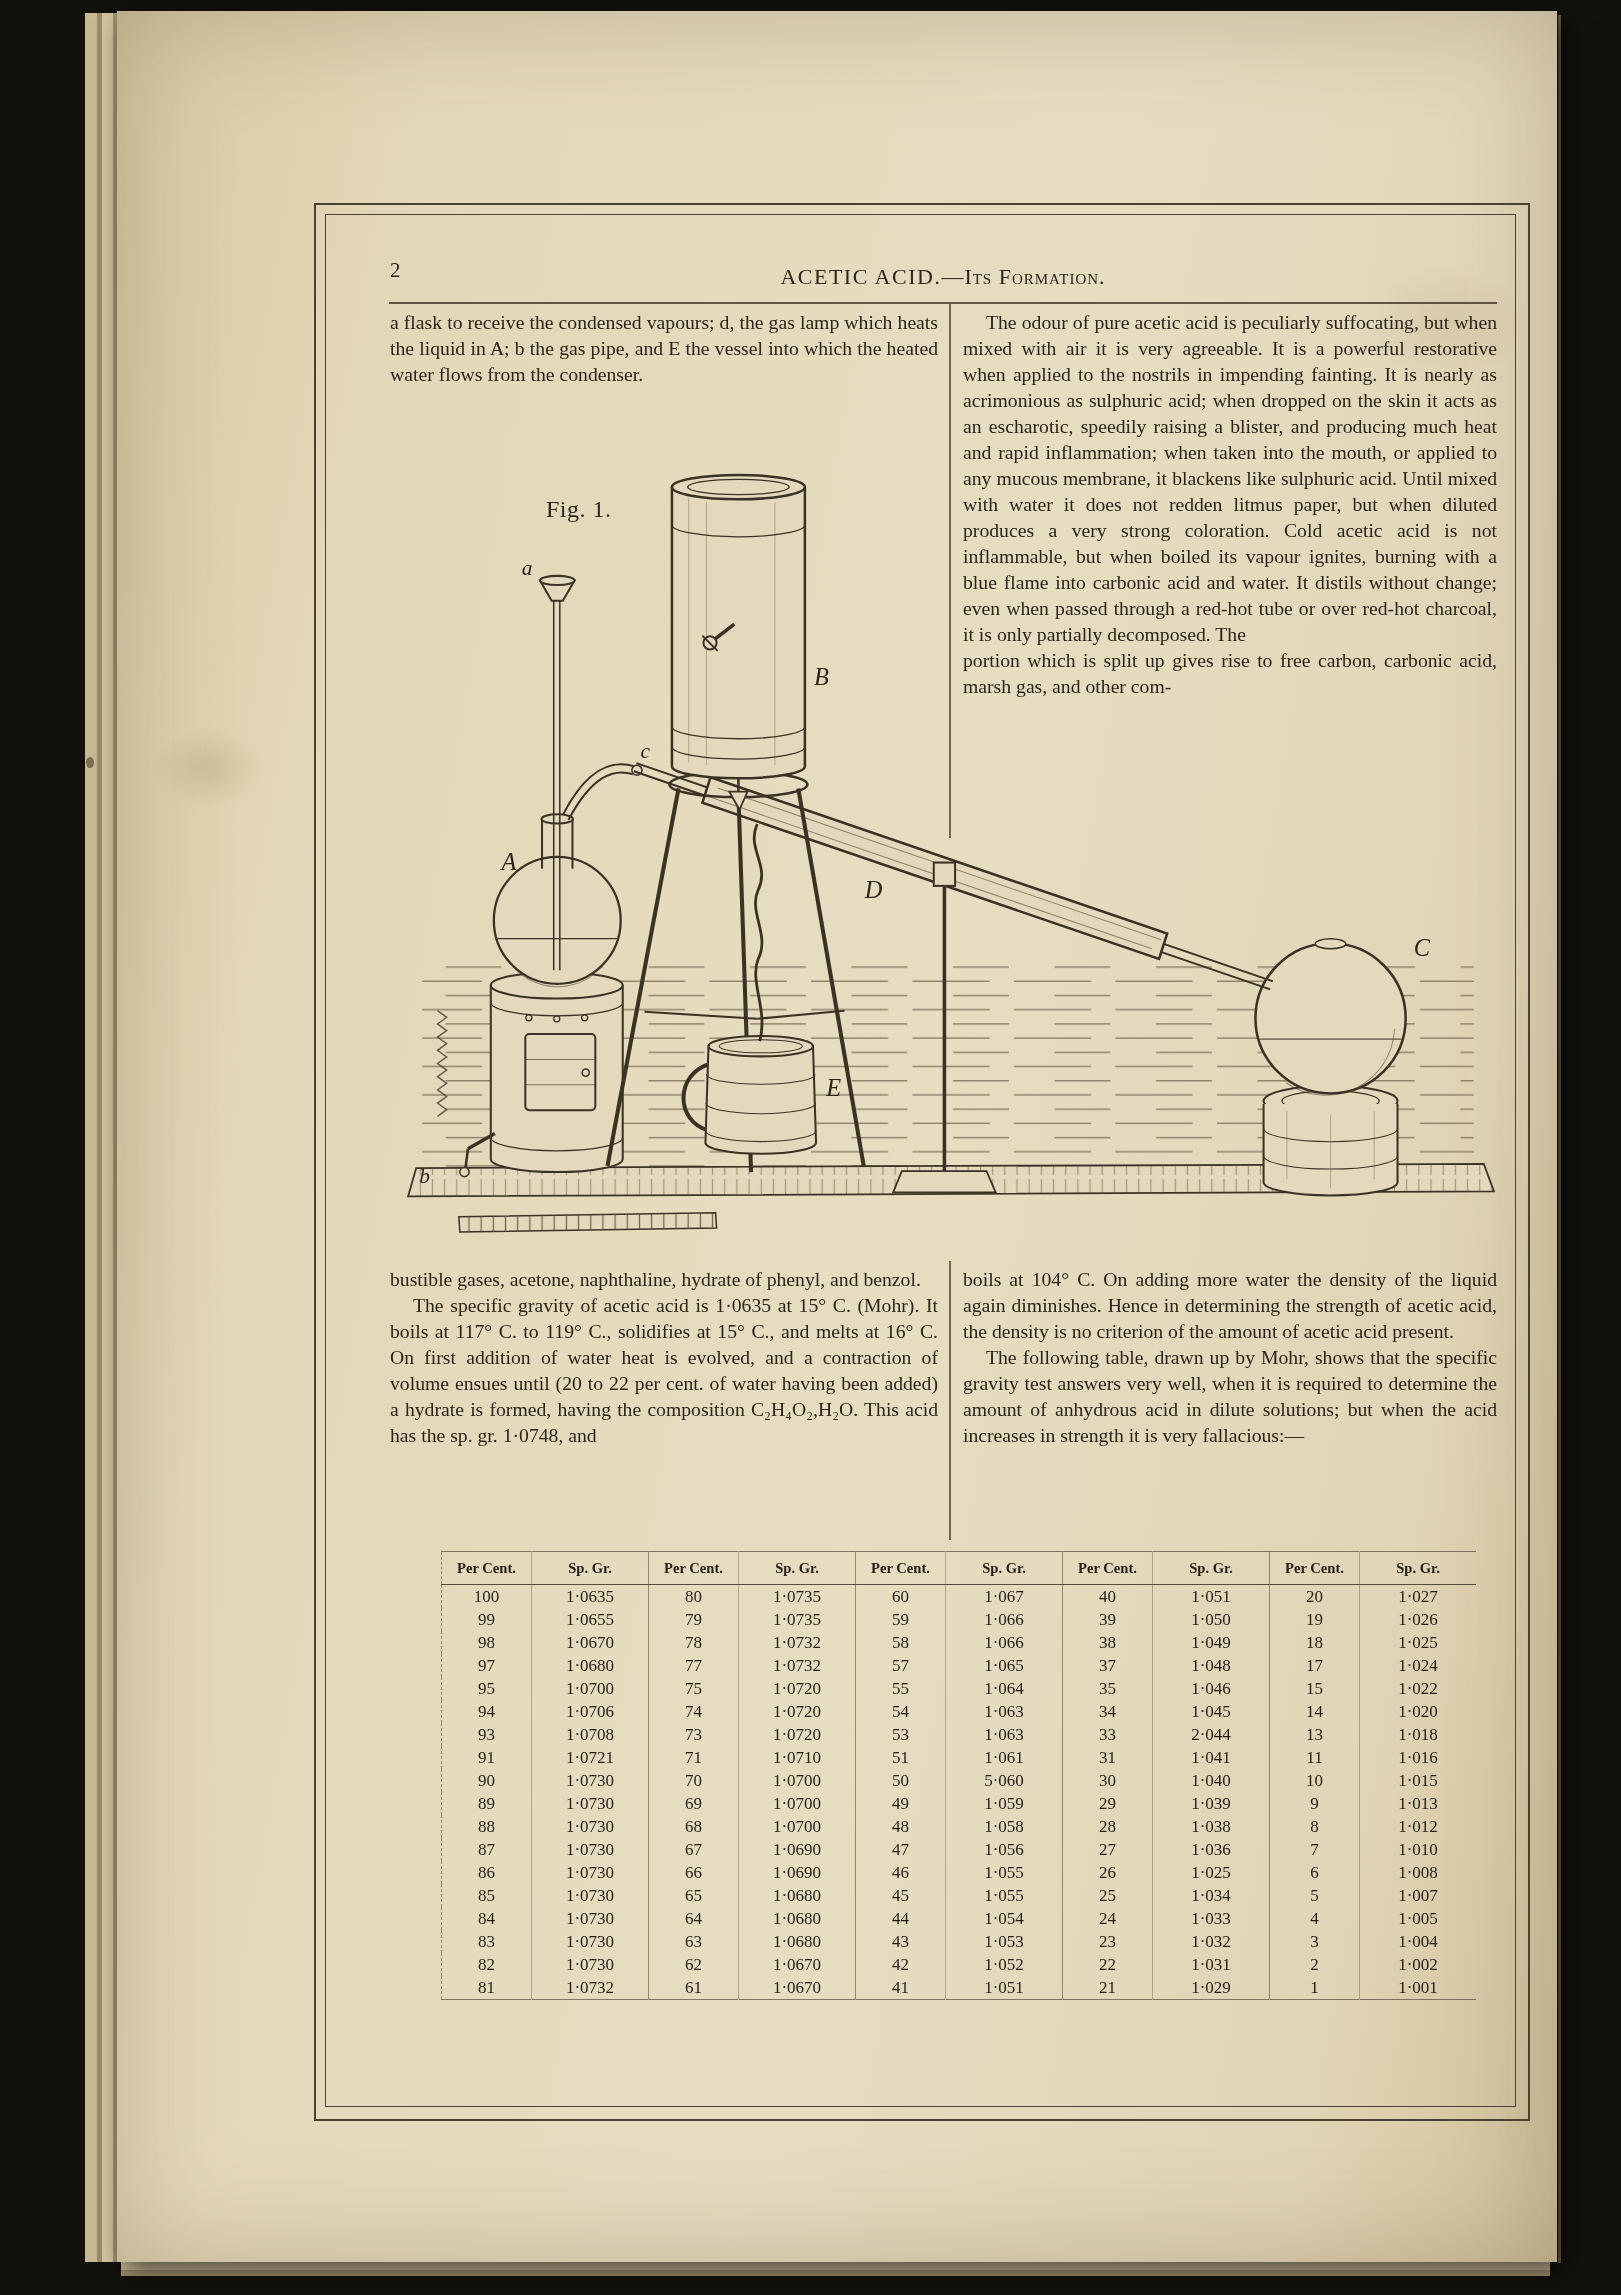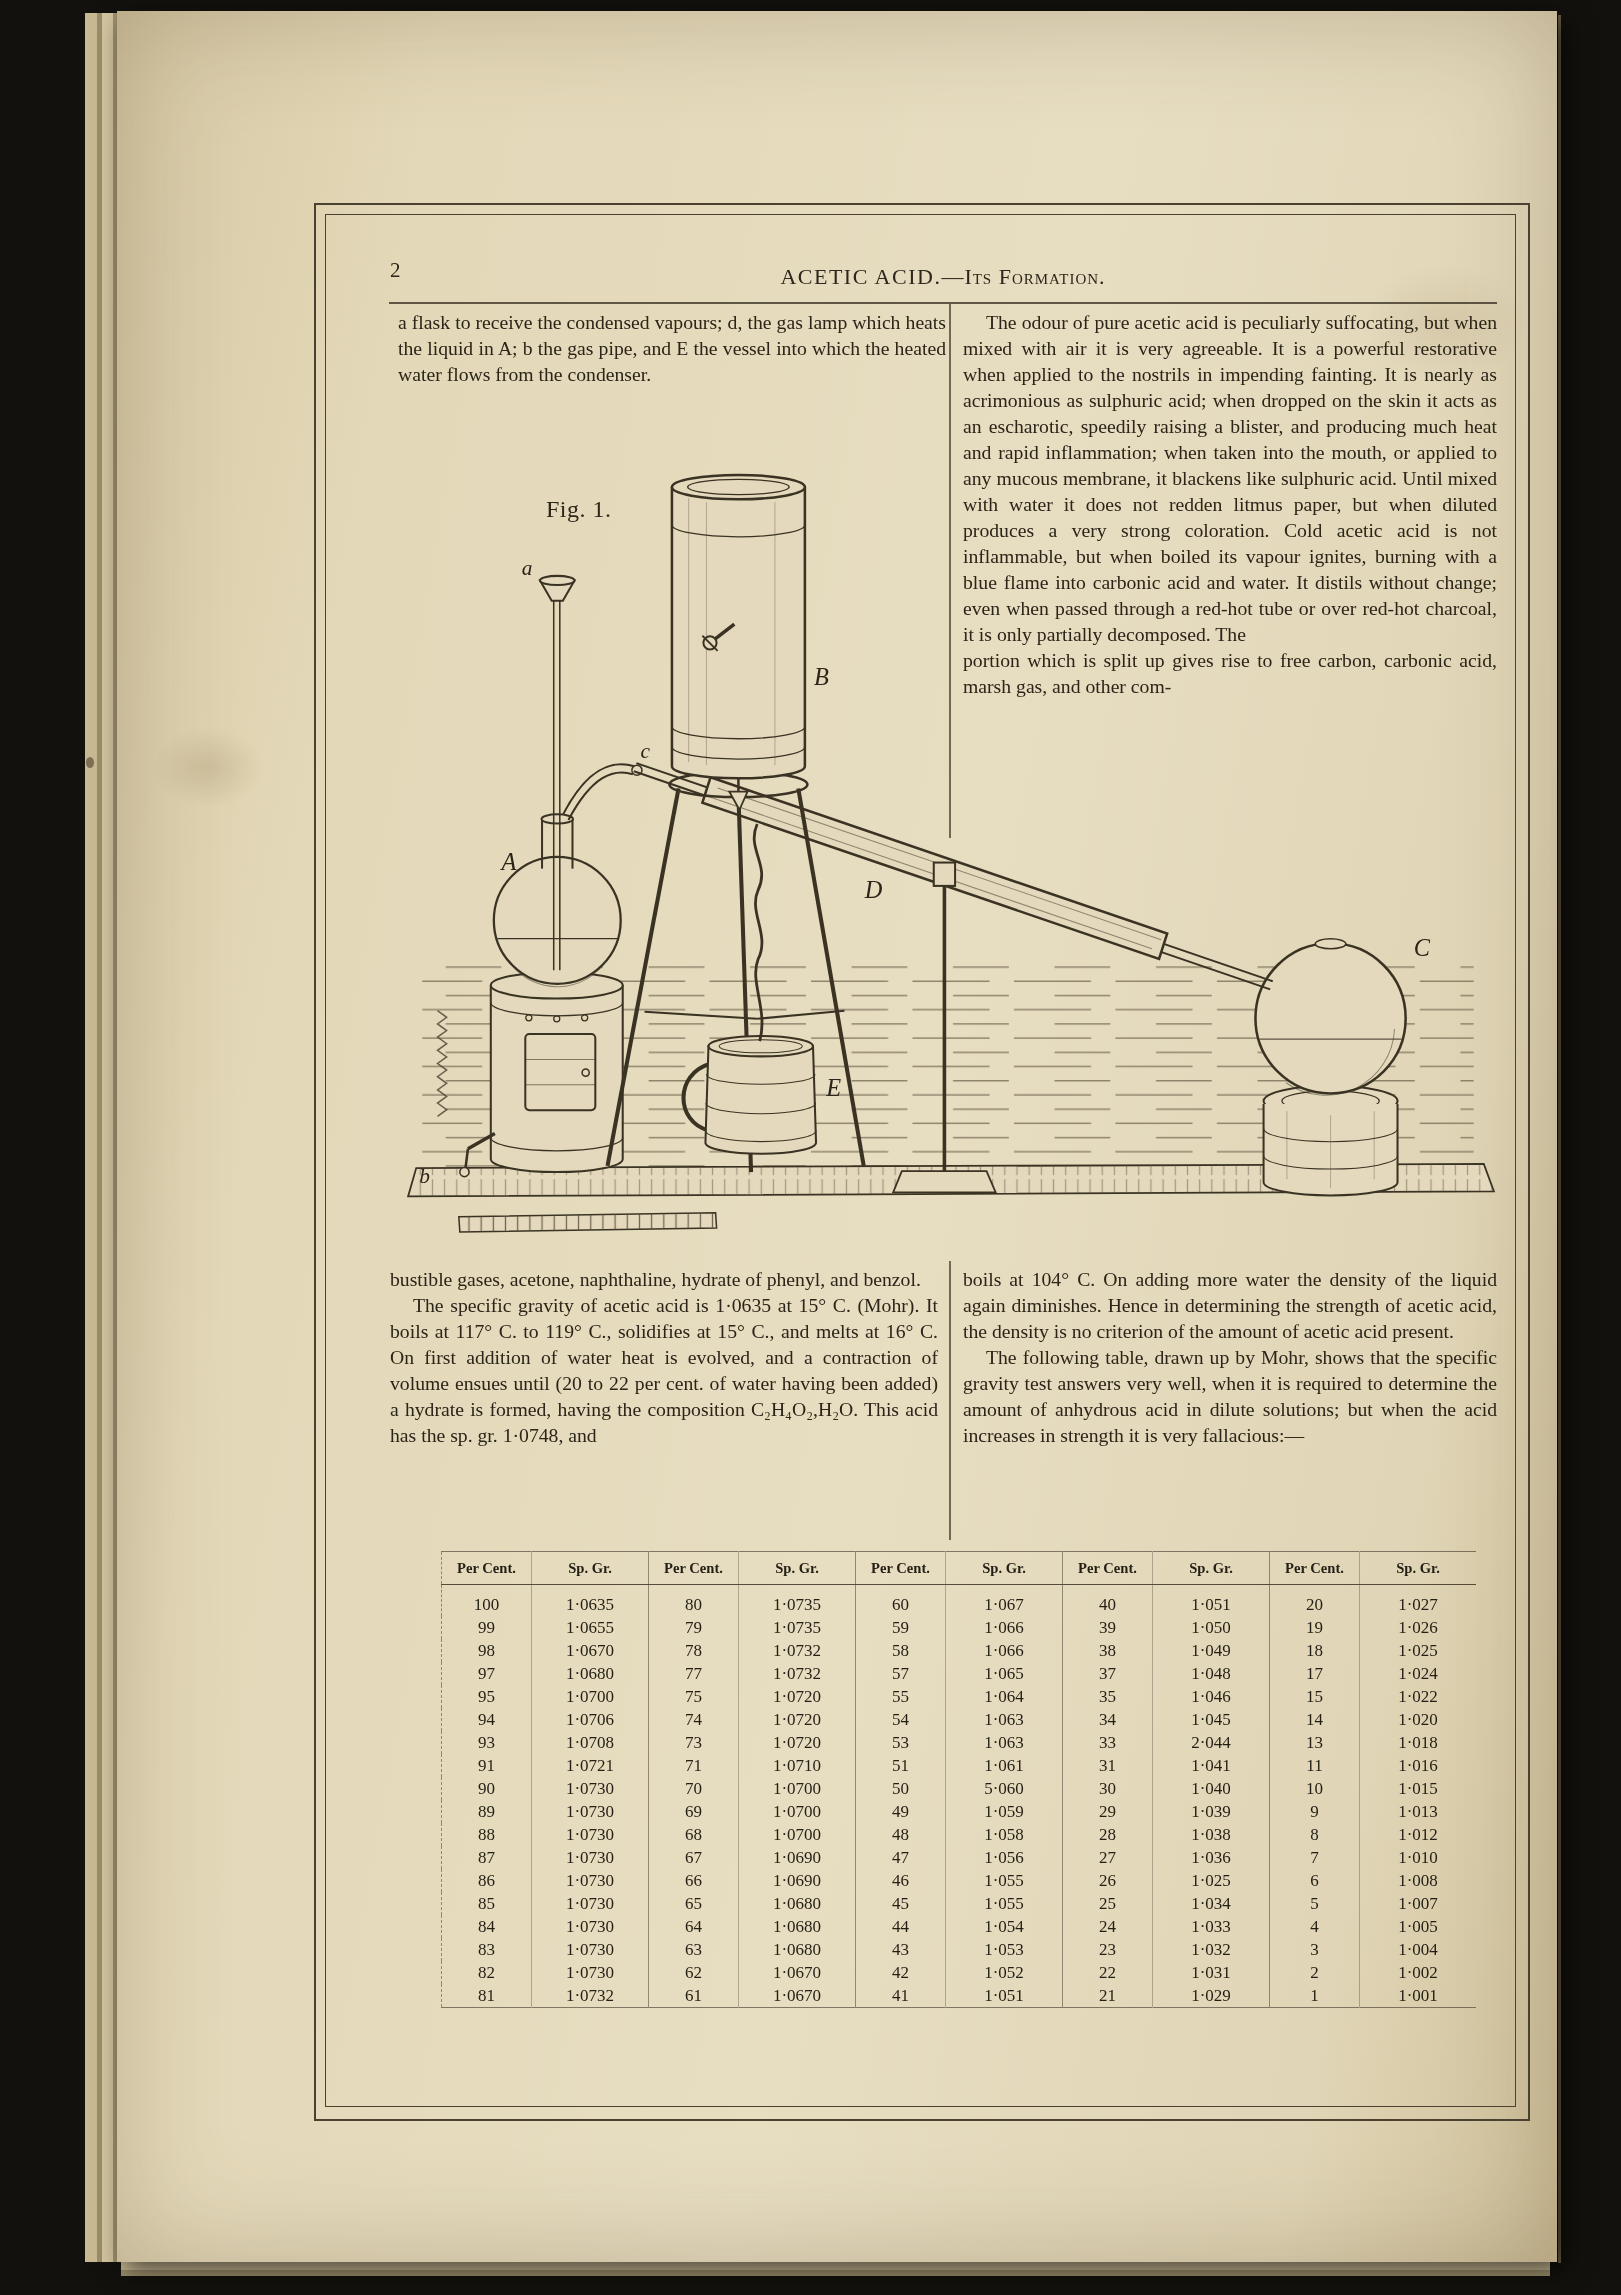--- a/index.html
+++ b/index.html
@@ -29,39 +29,39 @@
   
   .pagenum{position:absolute;left:390px;top:258px;font-size:21px;}
   .running-head{position:absolute;left:389px;top:256px;width:1108px;text-align:center;font-size:22px;letter-spacing:1.5px;margin-top:8px;}
   .running-head .sc{font-variant:small-caps;letter-spacing:1px;}
   .header-rule{position:absolute;left:389px;top:302px;width:1108px;height:1.5px;background:rgba(62,53,40,.8);}
   .divider-v{position:absolute;left:949px;width:1.5px;background:rgba(62,53,40,.7);}
   #div-top{top:304px;height:534px;}
   #div-bottom{top:1261px;height:279px;}
   
   .body-text{font-size:19.7px;line-height:26px;text-align:justify;color:#2b2418;}
-  .txt-lt{position:absolute;left:390px;top:309px;width:548px;margin-left:8px;}
+  .txt-lt{position:absolute;left:390px;top:309px;width:548px;}
   .txt-rt{position:absolute;left:963px;top:309px;width:534px;}
   .tail{margin-left:17px;}
   .ind{text-indent:23px;}
   .txt-lb{position:absolute;left:390px;top:1266px;width:548px;}
   .txt-rb{position:absolute;left:963px;top:1266px;width:534px;}
   .body-text p{margin:0;padding:0;}
   
   .fig-caption{position:absolute;left:546px;top:496px;font-size:24px;letter-spacing:0.5px;}
   .engraving{position:absolute;left:402px;top:462px;width:1096px;height:793px;}
   .fig-label{font-family:"Liberation Serif","DejaVu Serif",serif;font-style:italic;fill:#2b2418;}
   .cap{font-size:48px;}
   .lc{font-size:42px;}
   
   .sg-table{position:absolute;left:441px;top:1551px;width:1026px;border-collapse:collapse;table-layout:fixed;
             border-top:1px solid rgba(60,50,38,.6);border-bottom:1px solid rgba(60,50,38,.6);color:#241f15;}
   .sg-table th{font-weight:bold;font-size:14.6px;padding:8px 0 7px;border-bottom:1.5px solid rgba(60,50,38,.85);text-align:center;}
   .sg-table td{font-size:17px;height:23px;text-align:center;padding:0;}
-  .sg-table tbody tr:first-child td{padding-top:8px;}
+  .sg-table tbody tr:first-child td{}
   .sg-table .perc{width:89px;}
   .sg-table .spgr{width:116px;}
   .sg-table tr > .perc{border-left:1px solid rgba(60,50,38,.5);}
   .sg-table tr > .spgr{border-left:1px solid rgba(60,50,38,.32);}
   .sg-table tr > *:first-child{border-left:1px dashed rgba(60,50,38,.5);}
 </style>
 </head>
 <body>
 
 <div class="scene">

